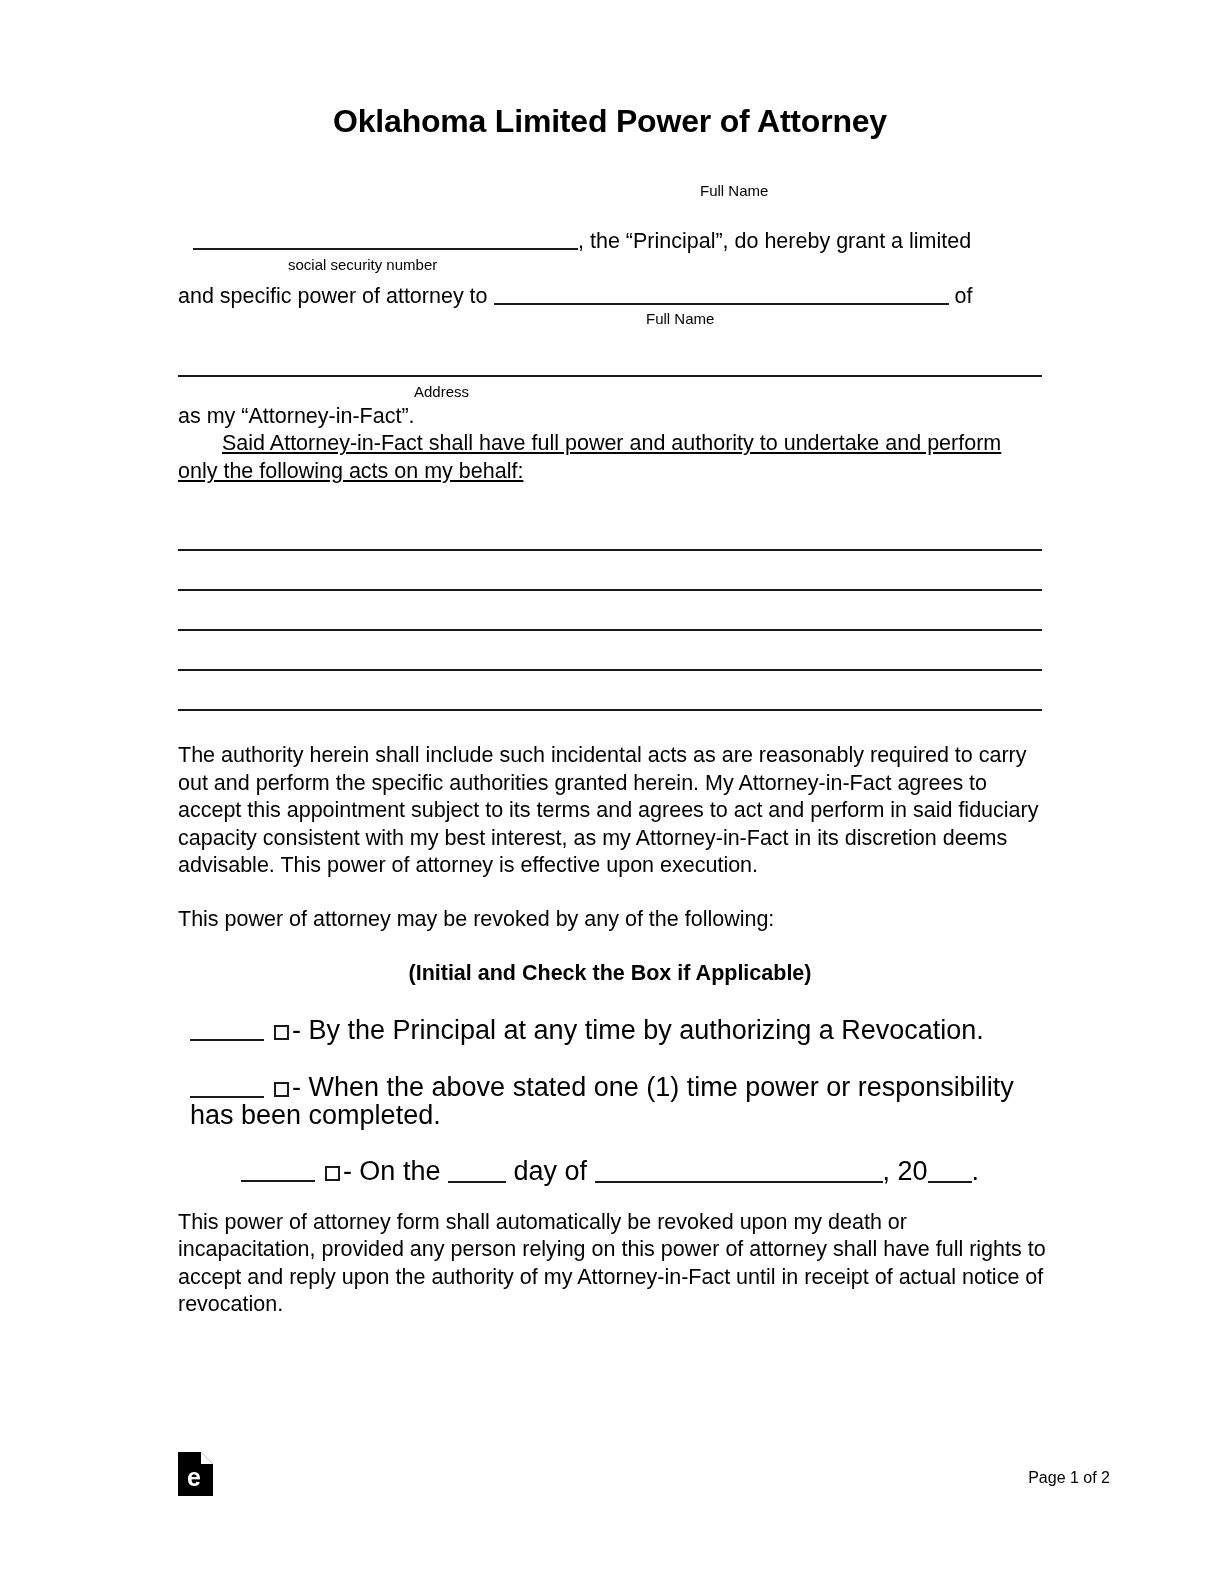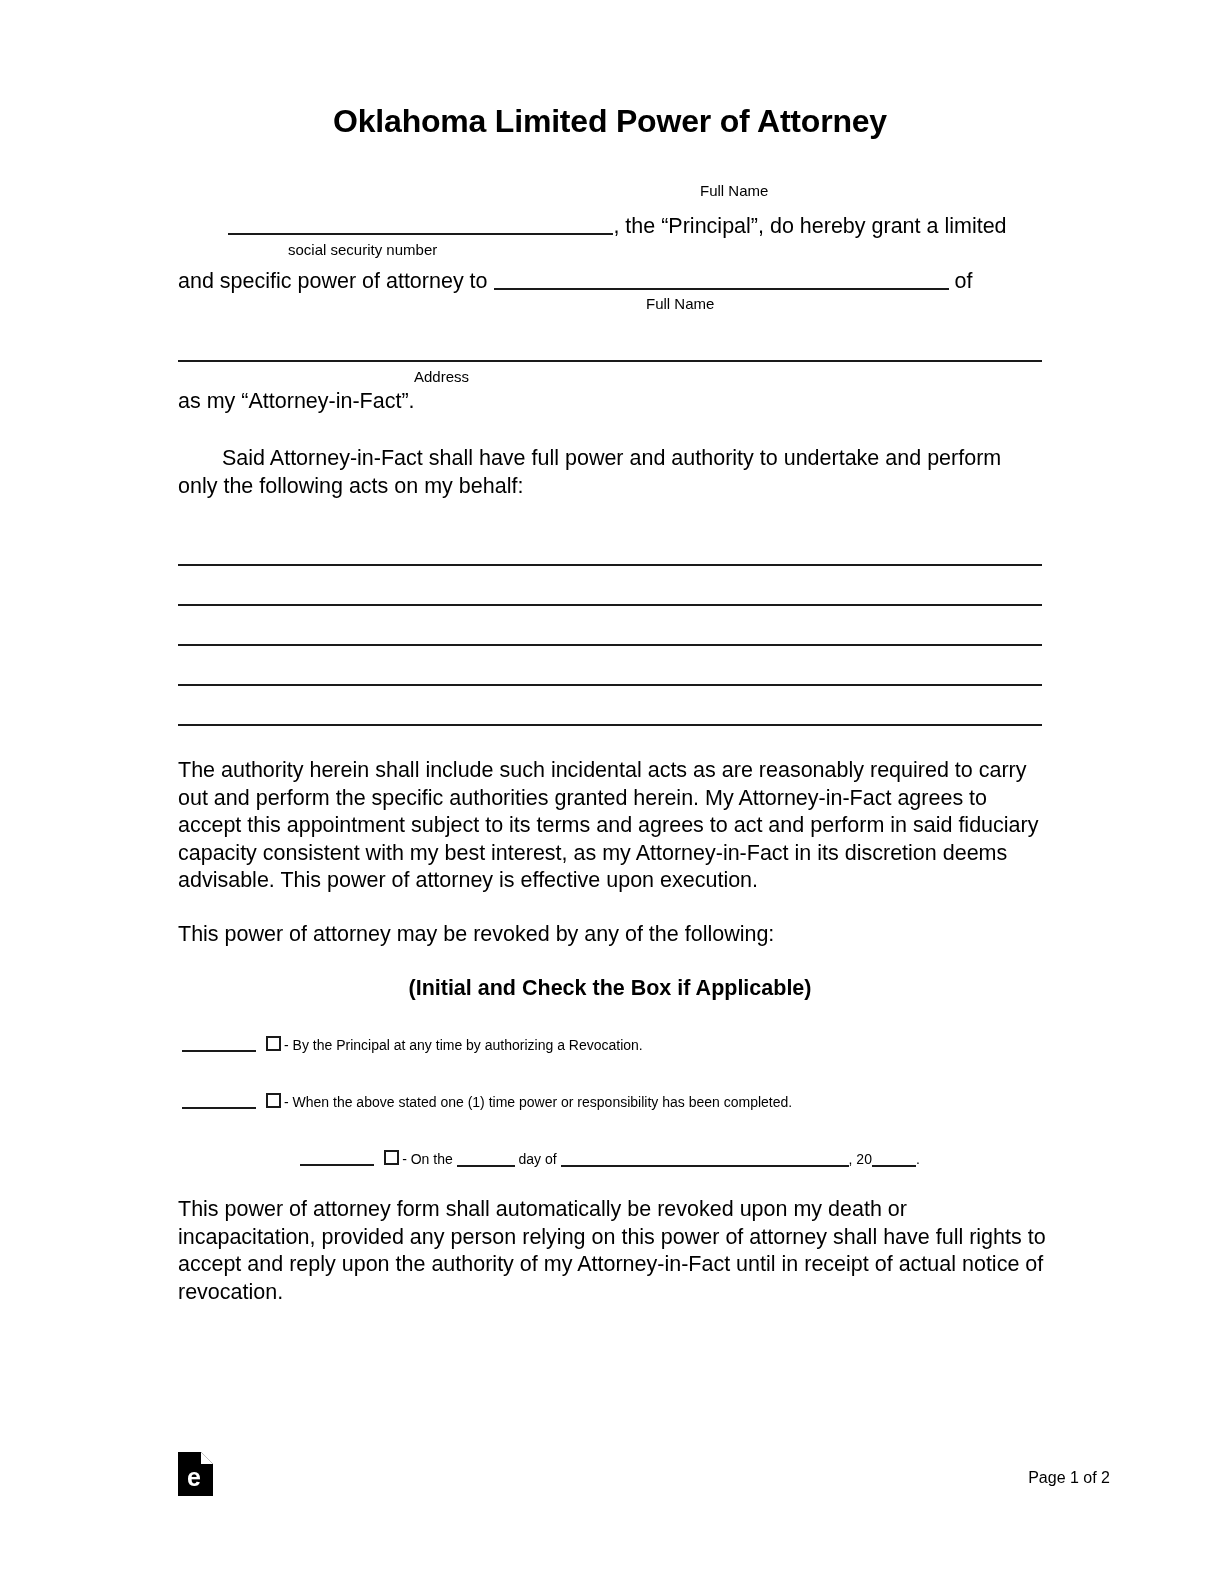--- a/index.html
+++ b/index.html
@@ -71,23 +71,23 @@
   
   .rules { margin: 0; }
   .rule-line {
     border-bottom: 2px solid #1a1a1a;
     height: 38px;
     width: 864px;
   }
 
   
   .chk-item {
-    font-size: 14px;
+    font-size: 27px;
     line-height: 27.5px;
-    margin: 4px;
+    margin: 12px;
   }
   .initial-blank {
     display: inline-block;
     width: 74px;
     border-bottom: 2px solid #1a1a1a;
     height: 18px;
     margin-bottom: -2px;
   }
   .box {
     display: inline-block;
@@ -161,21 +161,21 @@
   <h1 class="doc-title">Oklahoma Limited Power of Attorney</h1>
 
   <div class="content" style="top:182px;">
 
     <div>
 
       <div class="cap-row">
         <span class="cap-abs" style="left:522px; top:0;">Full Name</span>
       </div>
 
-      <div class="para" style="margin-top:14px; margin-left:15px;text-align:center;">
+      <div class="para" style="margin-top:29px; margin-left:15px;">
         <span class="fill fill-ssn"></span><span>, the “Principal”, do hereby grant a limited</span>
       </div>
       <div class="cap-row">
         <span class="cap-abs" style="left:110px; top:0;">social security number</span>
       </div>
 
       <div class="para" style="margin-top:10px;">
         <span>and specific power of attorney to</span>
         <span class="fill fill-name2"></span>
         <span>of</span>
@@ -189,21 +189,21 @@
       </div>
       <div class="cap-row">
         <span class="cap-abs" style="left:236px; top:0;">Address</span>
       </div>
 
       <div class="para" style="margin-top:3px;">
         <span>as my “Attorney-in-Fact”.</span>
       </div>
     </div>
 
-    <div class="para" style="margin-top:30px;">
+    <div class="para" style="text-decoration:underline;">
       <span class="indent"></span><span>Said Attorney-in-Fact shall have full power and authority to undertake and perform only the following acts on my behalf:</span>
     </div>
 
     <div class="rules" style="margin-top:26px;">
       <div class="rule-line"></div>
       <div class="rule-line"></div>
       <div class="rule-line"></div>
       <div class="rule-line"></div>
       <div class="rule-line"></div>
     </div>

